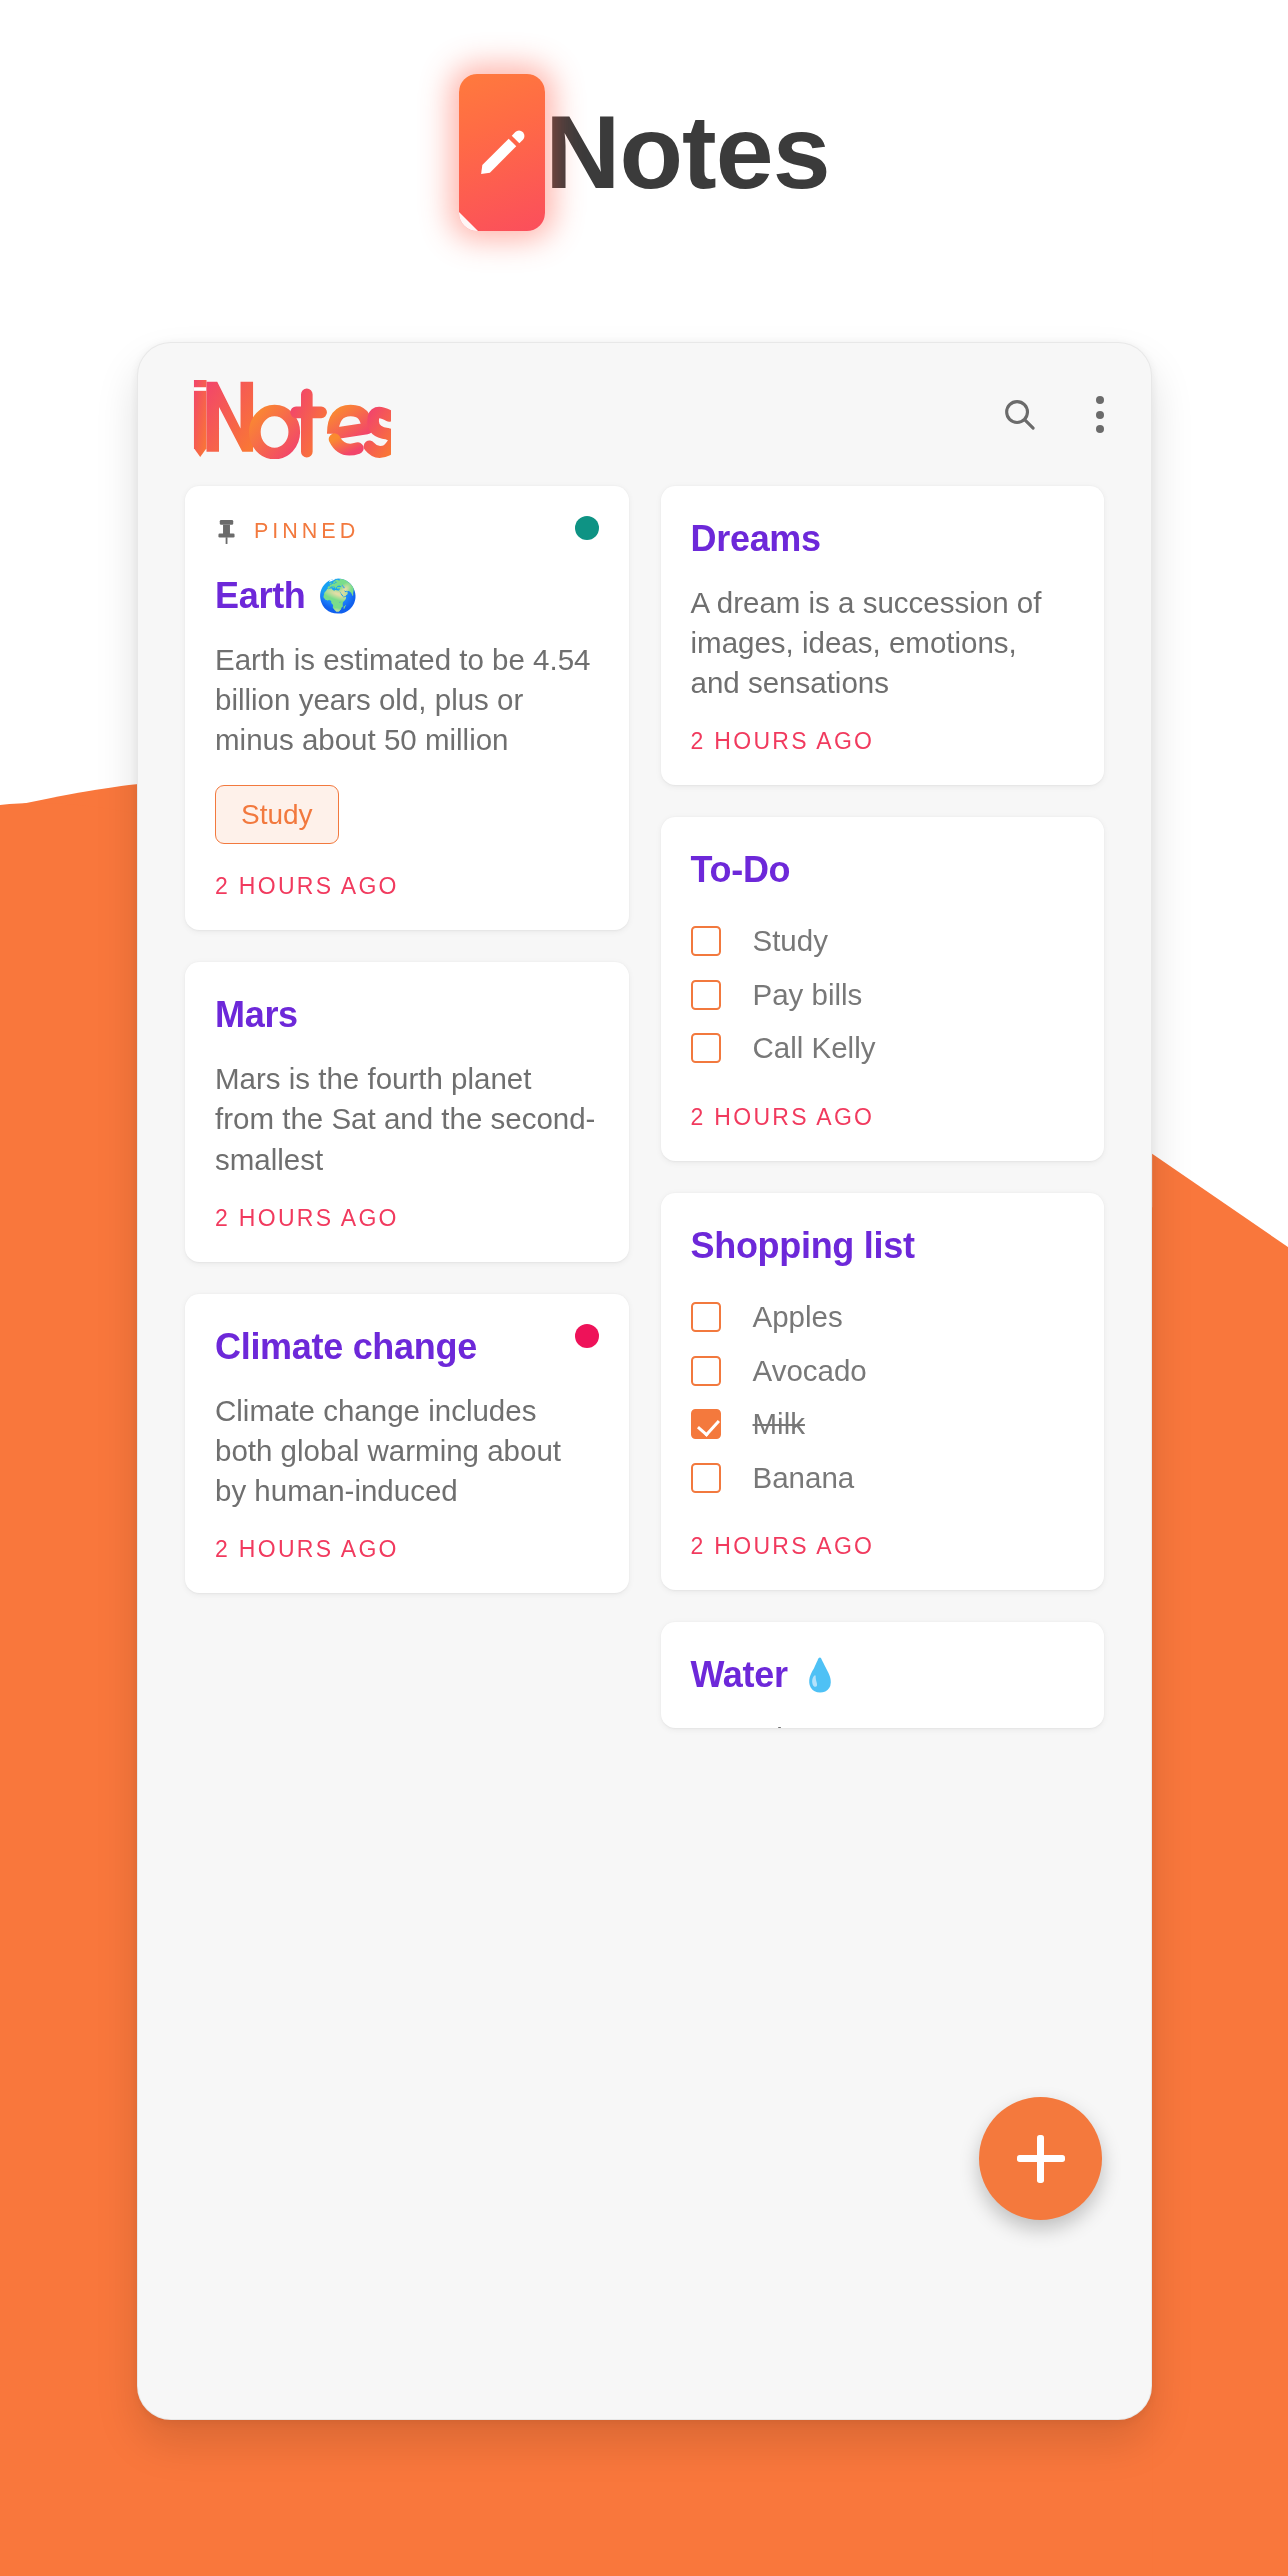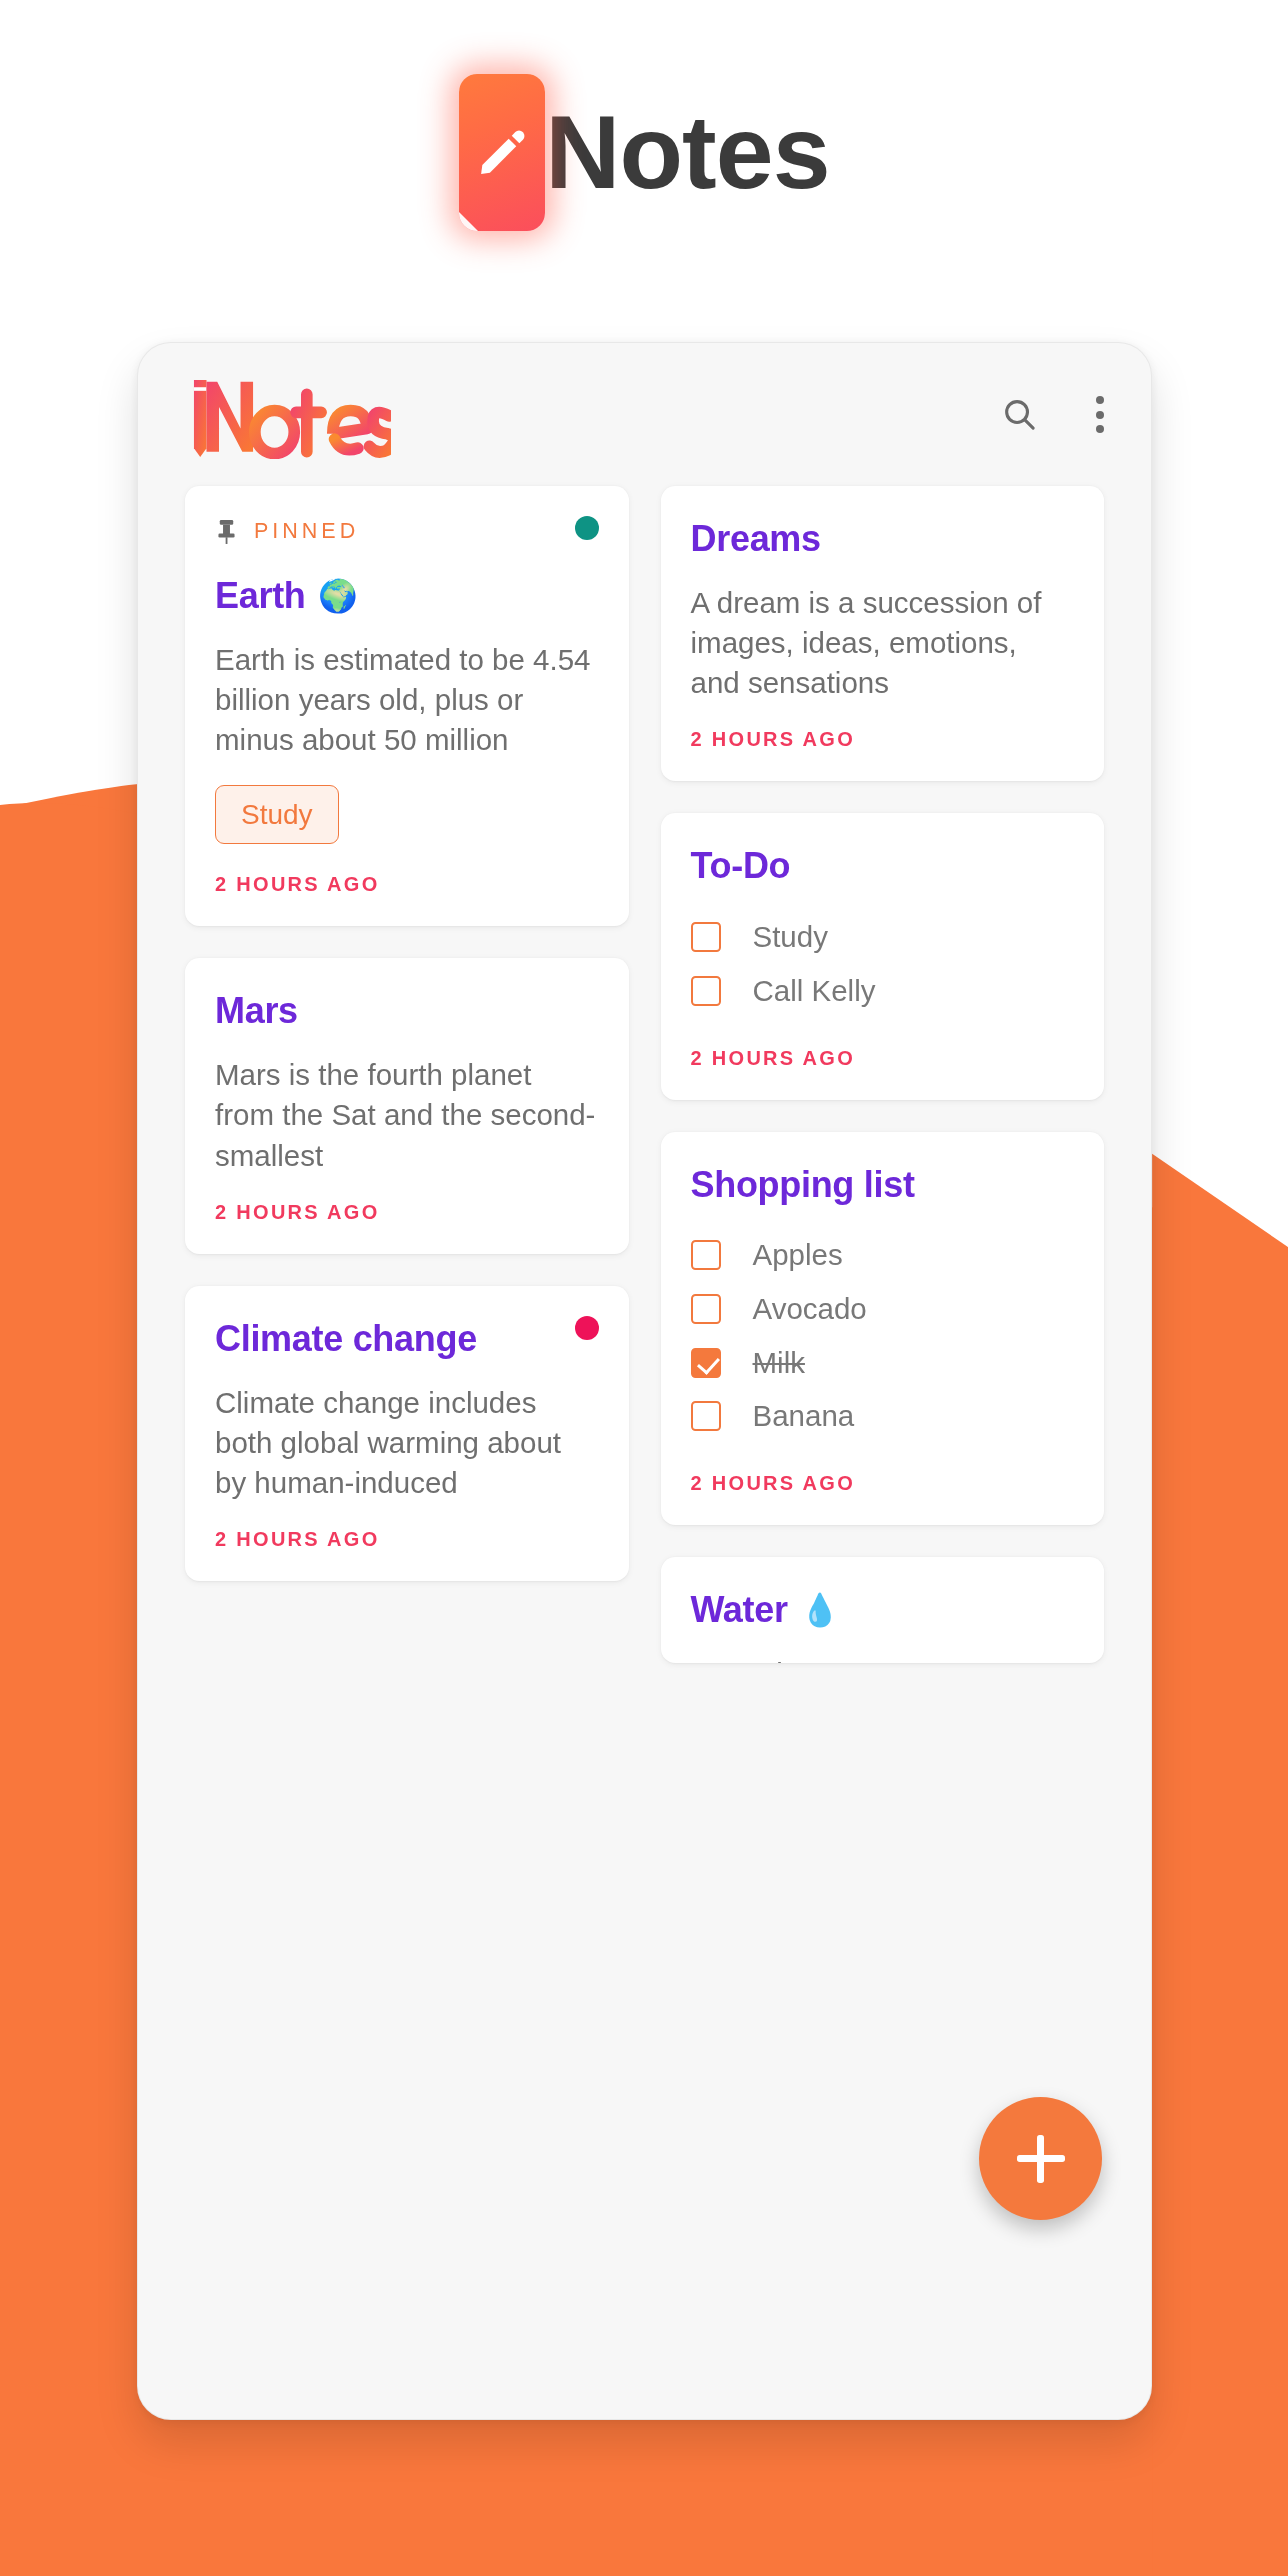--- a/index.html
+++ b/index.html
@@ -91,21 +91,21 @@
     margin-bottom:25px;
   }
 
   .tag{
     display:inline-block; border:1.8px solid #F2793E; color:#F2793E;
     background:#FEF1EA; border-radius:9px; padding:12.5px 25px;
     font-size:28px; margin-bottom:29px;
   }
 
   .stamp{
-    color:#F13A5E; font-size:20px; font-weight:700; letter-spacing:2.3px;
+    color:#F13A5E; font-size:23px; font-weight:400; letter-spacing:2.3px;
   }
 
   .check-list{ margin-bottom:29px; }
   .check-item{
     display:flex; align-items:center; gap:32px; padding:9.8px 0;
   }
   .box{
     width:30px; height:30px; border:2.7px solid #F2793E; border-radius:4.5px;
     flex:none; position:relative; background:#fff;
   }
@@ -257,20 +257,24 @@
         <div class="card-title">
           <span>To-Do</span>
         </div>
         <div class="check-list">
           <div class="check-item">
             <span class="box"></span>
             <span class="check-text">Study</span>
           </div>
           <div class="check-item">
             <span class="box"></span>
+            <span class="check-text">Pay bills</span>
+          </div>
+          <div class="check-item">
+            <span class="box"></span>
             <span class="check-text">Call Kelly</span>
           </div>
         </div>
         <div class="stamp">2 HOURS AGO</div>
       </div>
 
       <div class="card">
         <div class="card-title">
           <span>Shopping list</span>
         </div>

